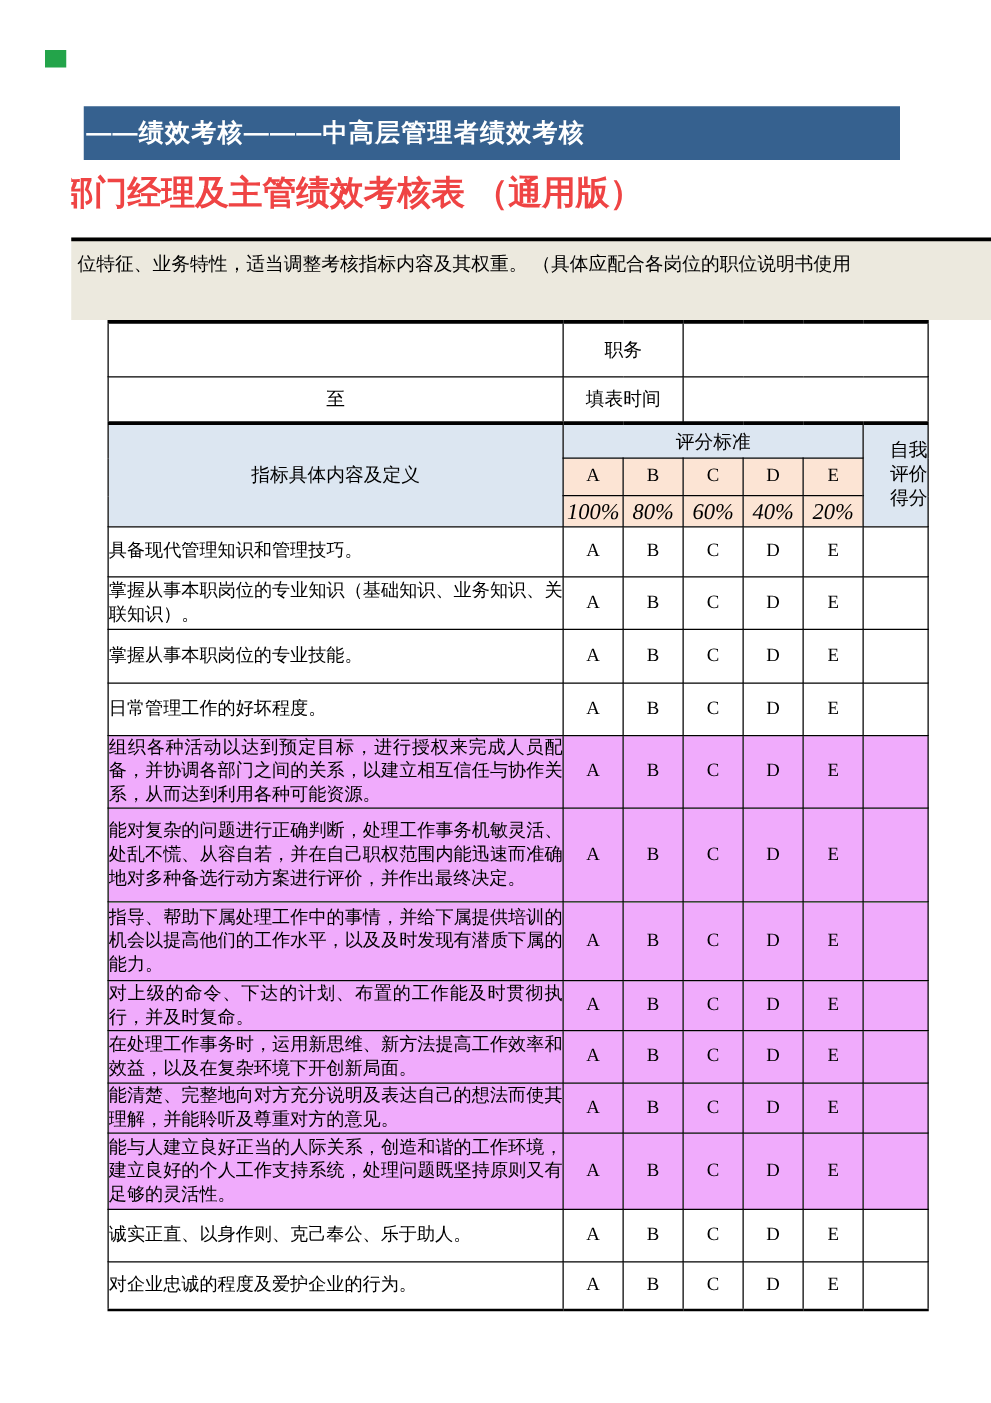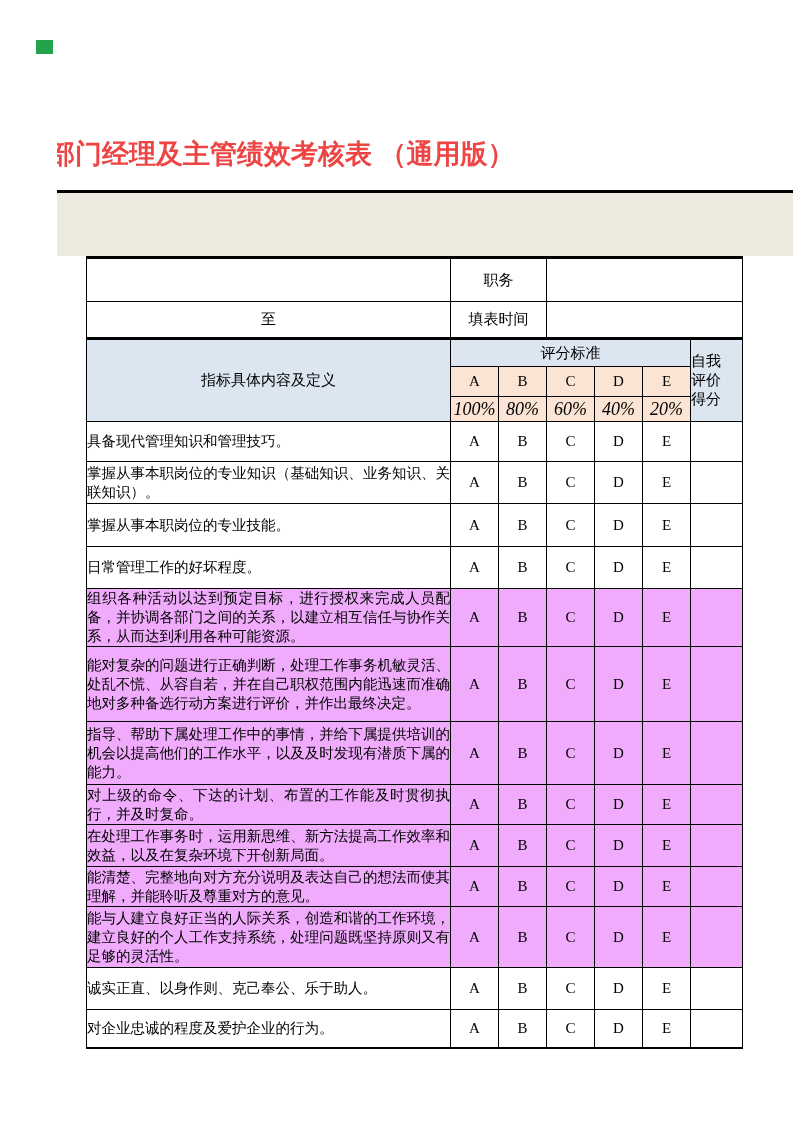--- a/index.html
+++ b/index.html
@@ -31,35 +31,39 @@
   tr.last-row td{border-bottom:2px solid #000;}
 
   td.lbl{text-align:center;}
   td.fill{background:#fff;}
   td.blue{background:#DCE6F1;text-align:center;}
   td.peach{background:#FCE4D4;text-align:center;font-size:15px;}
   td.pct{font-size:18px;font-style:italic;}
   td.crit{text-align:justify;padding:3px 6px 3px 6px;line-height:19px;font-size:14.5px;}
   td.g{text-align:center;}
   tr.shaded td{background:#f0abfc;}
-  .score-hdr span{display:block;text-align:left;line-height:19px;}
+  .score-hdr span{display:block;text-align:right;line-height:19px;}
 </style>
 </head>
 <body>
 
 <div class="page">
 
   <div class="green-marker"></div>
 
+  <div class="banner">
+    <span>——绩效考核———中高层管理者绩效考核</span>
+  </div>
 
   <div class="title-wrap">
     <h1>部门经理及主管绩效考核表 （通用版）</h1>
   </div>
 
   <div class="intro">
+    <div class="ln">位特征、业务特性，适当调整考核指标内容及其权重。 （具体应配合各岗位的职位说明书使用</div>
   </div>
 
   <table class="main">
     <colgroup>
       <col style="width:364px">
         <col style="width:48px">
         <col style="width:48px">
       <col style="width:48px">
         <col style="width:48px">
         <col style="width:48px">

